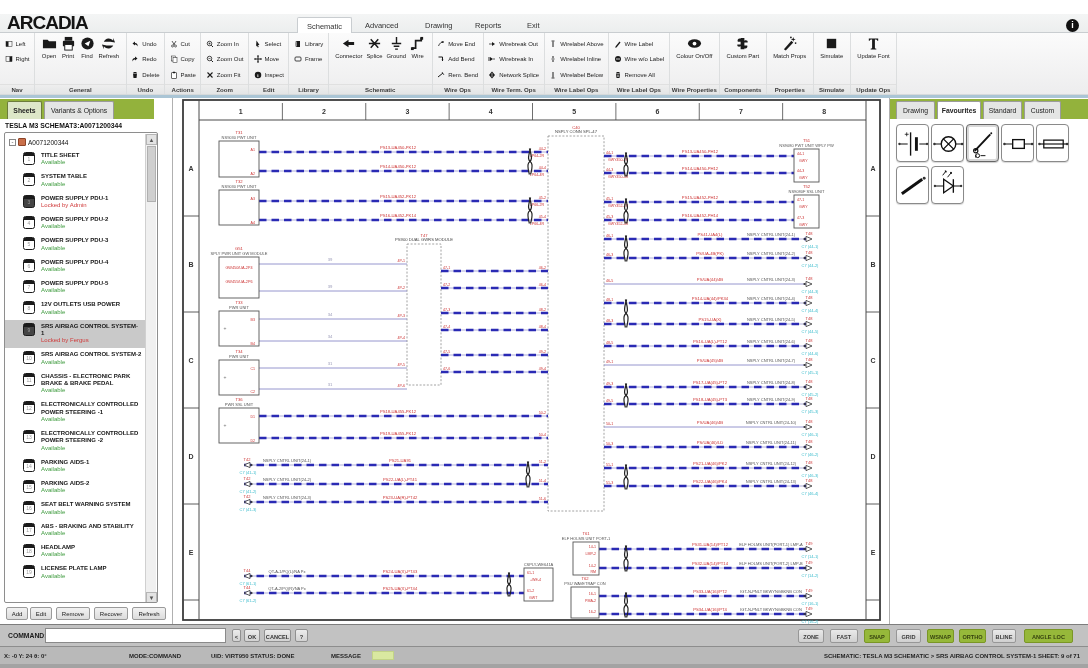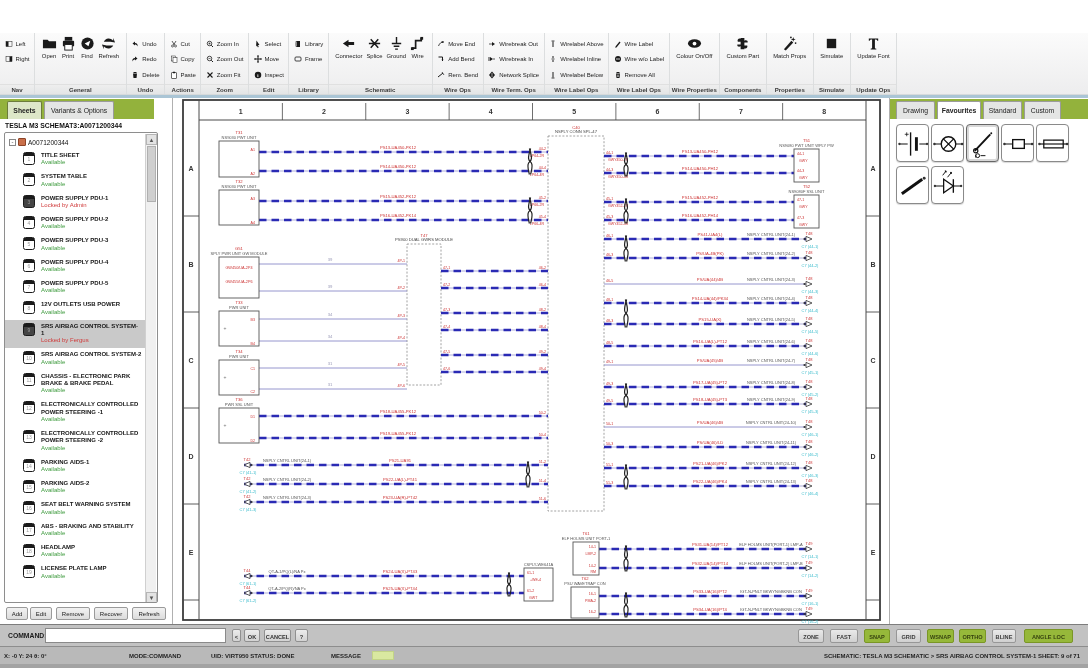--- a/index.html
+++ b/index.html
@@ -110,20 +110,32 @@
   .stat { position:absolute; top:6px; }
   #msg-badge { position:absolute; left:372px; top:4px; width:22px; height:9px; background:#d9e8a0;
      border:1px solid #c2d387; }
   #bottom-strip { position:absolute; left:0; top:664px; width:1088px; height:4px; background:#a3a3a3; }
 </style>
 </head>
 <body>
 
 <div id="app">
 
+  <div id="header">
+    <div class="band"></div>
+    <div id="logo">ARCADIA</div>
+    <div id="menu-tabs">
+        <div class="menu-tab active" style="left: 297px;">Schematic</div>
+        <div class="menu-tab" style="left: 356px;">Advanced</div>
+        <div class="menu-tab" style="left: 416px;">Drawing</div>
+        <div class="menu-tab" style="left: 466px;">Reports</div>
+        <div class="menu-tab" style="left: 518px;">Exit</div>
+      </div>
+    <div id="help-btn">i</div>
+  </div>
 
   <div id="ribbon"><div class="rgroup small"><div class="items">
           <div class="ritem small">
             <svg width="8" height="8" viewBox="0 0 16 16">
               <rect x="2" y="3" width="12" height="10" fill="none" stroke="#1a1a1a"></rect>
               <rect x="2" y="3" width="5" height="10" fill="#1a1a1a"></rect>
             </svg>
             <span class="rlabel">Left</span>
           </div>
           <div class="ritem small">

